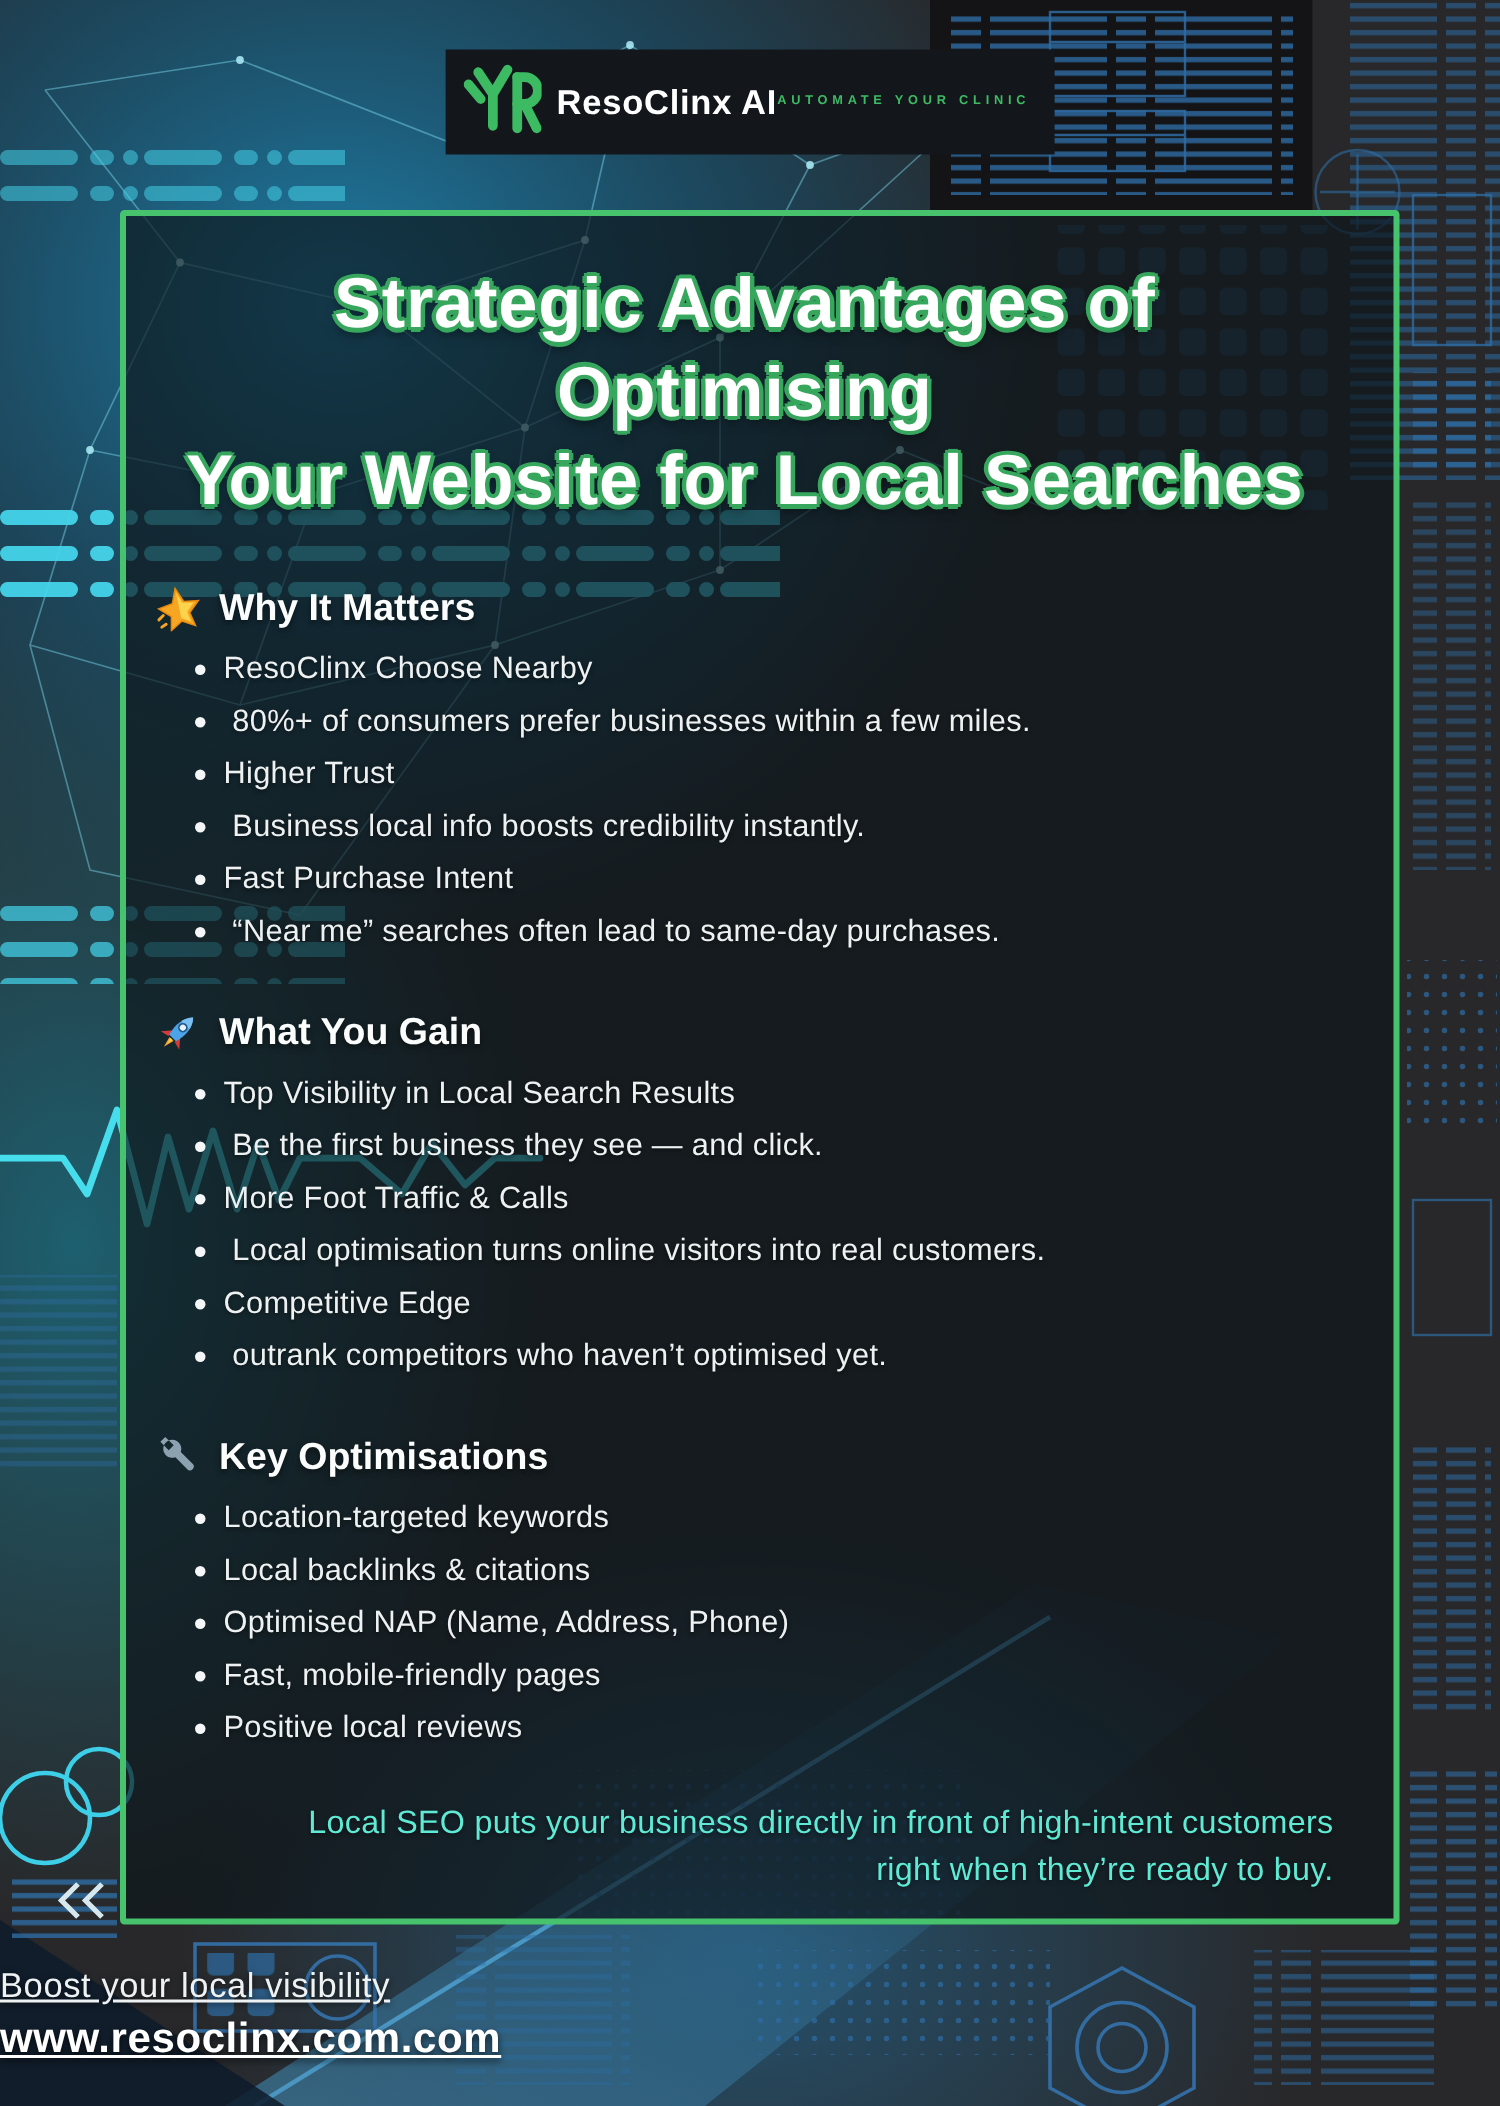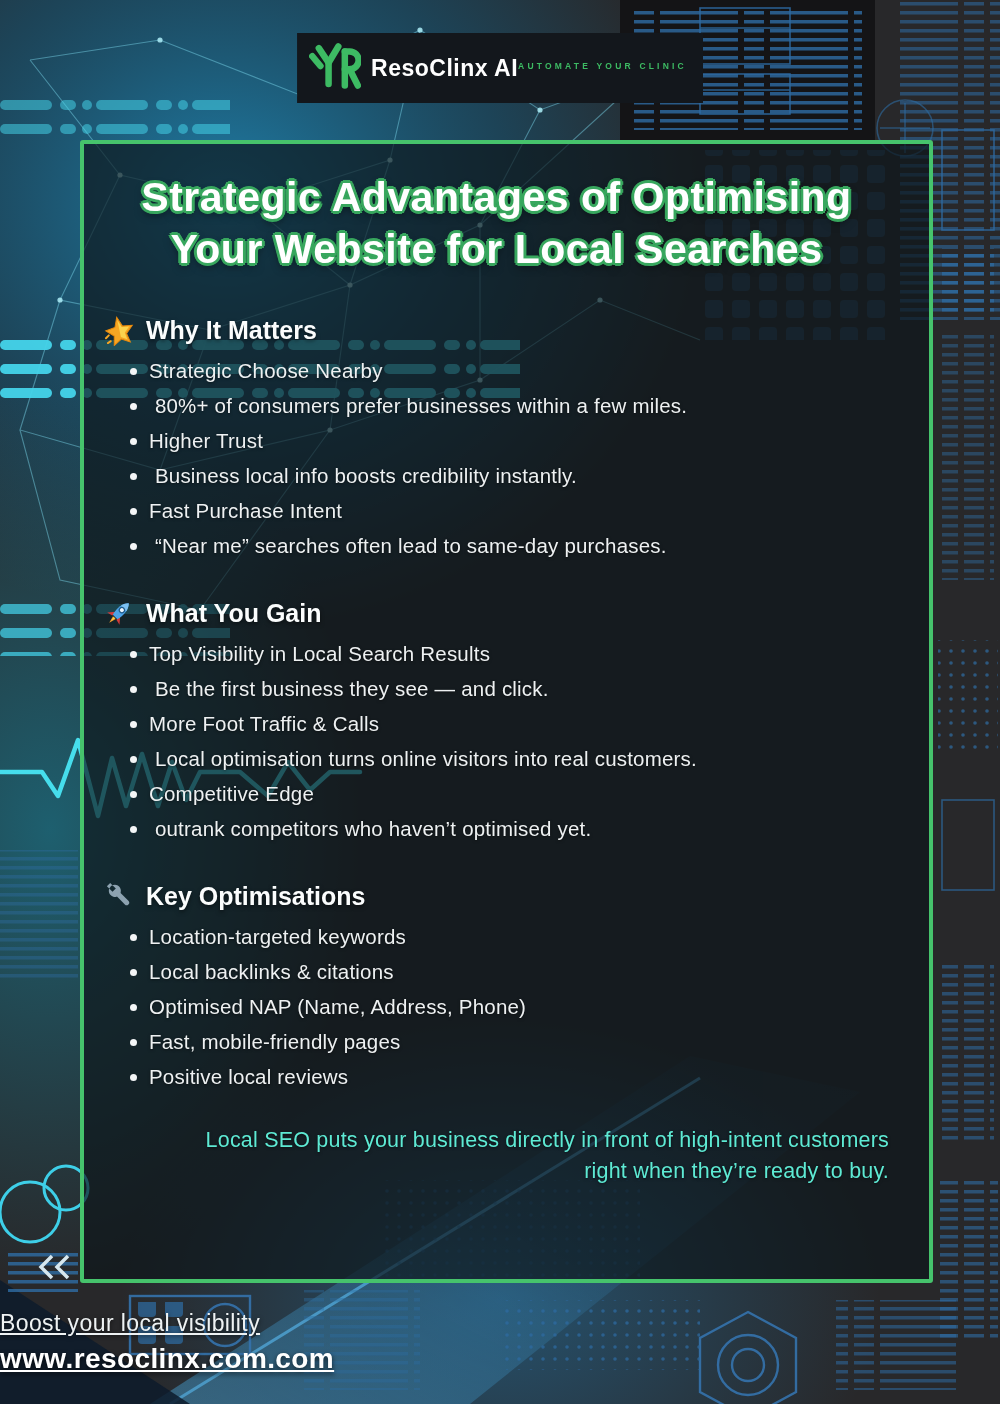--- a/index.html
+++ b/index.html
@@ -29,21 +29,21 @@
   
   .card {
     position:absolute; left:80px; top:140px; width:853px; height:1143px;
     border:4px solid #46c36c; border-radius:3px;
     background:rgba(13,22,26,0.68);
     z-index:3;
   }
   .card-inner { padding:28px 40px 0 20px; }
 
   .poster-title {
-    text-align:center; font-weight:bold; font-size:41px; line-height:1.26;
+    text-align:center; font-weight:bold; font-size:47px; line-height:1.26;
     color:#ffffff; letter-spacing:.5px; margin-bottom:40px;
     text-shadow:
       -2px -2px 0 #38a75e, 2px -2px 0 #38a75e, -2px 2px 0 #38a75e, 2px 2px 0 #38a75e,
       0 -3px 0 #38a75e, 0 3px 0 #38a75e, -3px 0 0 #38a75e, 3px 0 0 #38a75e,
       0 4px 8px rgba(0,0,0,.55);
   }
   .poster-title span { display:block; }
 
   .section { margin-bottom:40px; }
   .section-heading {
@@ -255,21 +255,21 @@
             </g>
             <line x1="2" y1="24" x2="5" y2="21" stroke="#f6a623" stroke-width="2" stroke-linecap="round"></line>
             <line x1="4" y1="29" x2="7" y2="27" stroke="#f6a623" stroke-width="2" stroke-linecap="round"></line>
           </svg>
         </span>
         <span>Why It Matters</span>
       </div>
       <ul class="bullets">
         <li>
             <span class="dot"></span>
-            <span class="bullet-text">Strategic Choose Nearby</span>
+            <span class="bullet-text">ResoClinx Choose Nearby</span>
           </li>
         <li>
             <span class="dot"></span>
             <span class="bullet-text"> 80%+ of consumers prefer businesses within a few miles.</span>
           </li>
         <li>
             <span class="dot"></span>
             <span class="bullet-text">Higher Trust</span>
           </li>
         <li>

